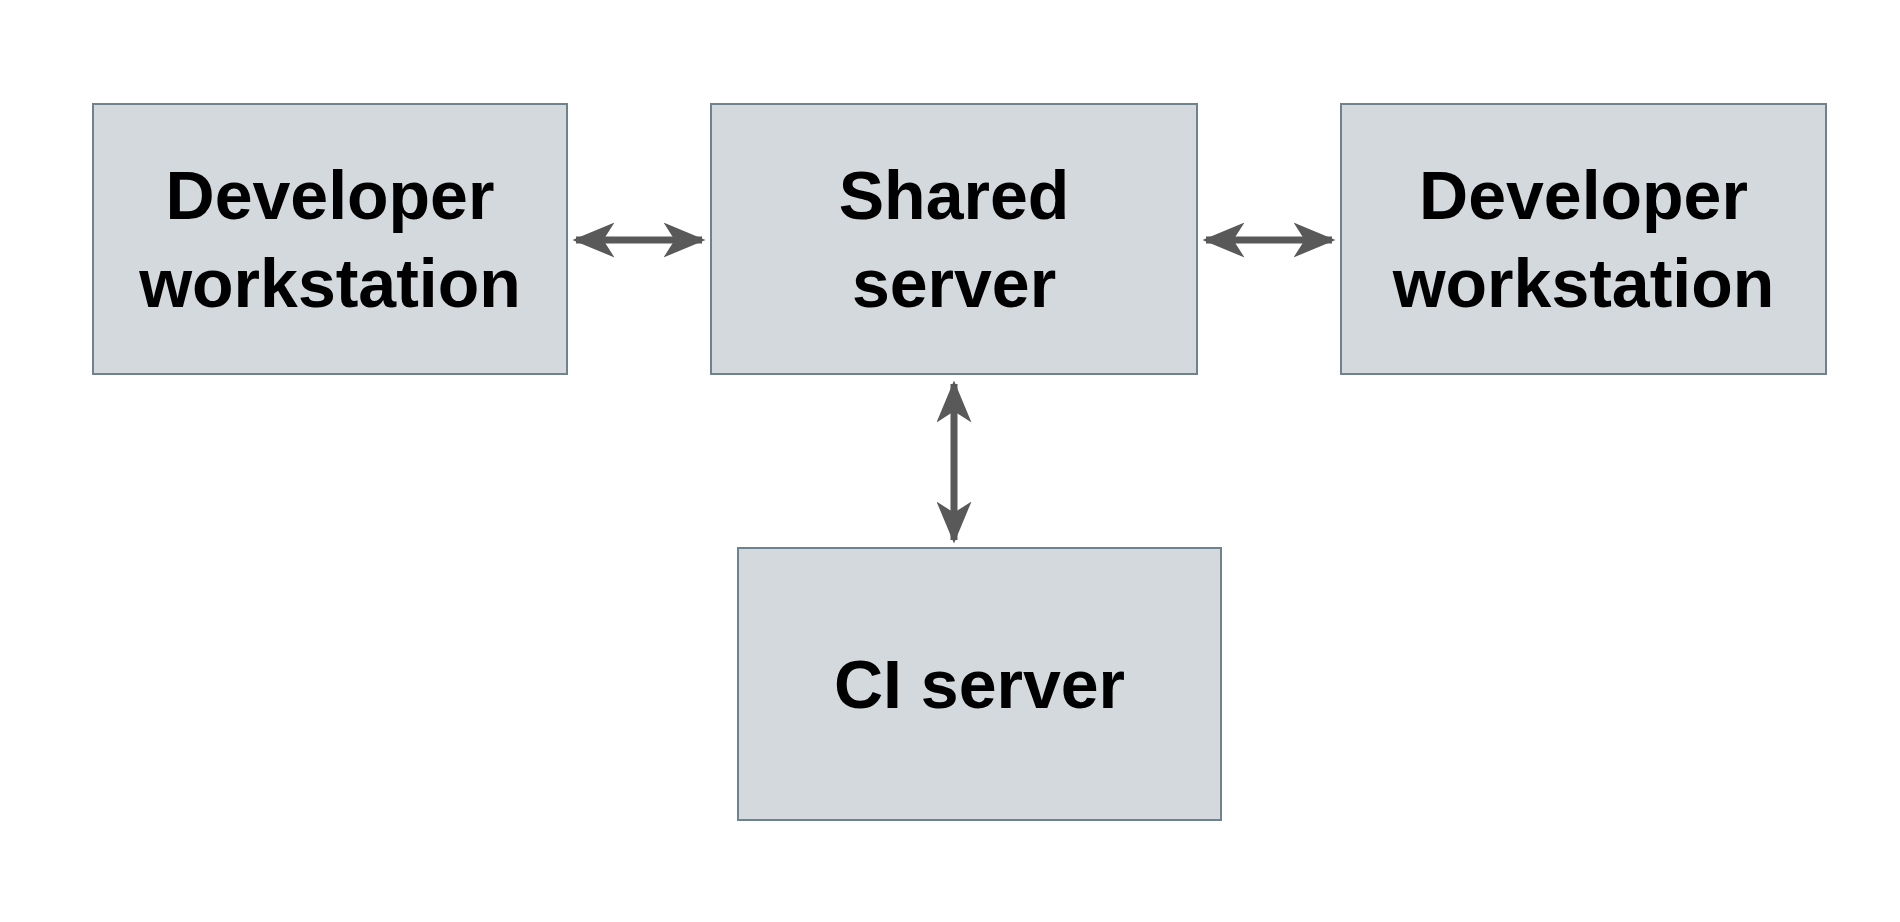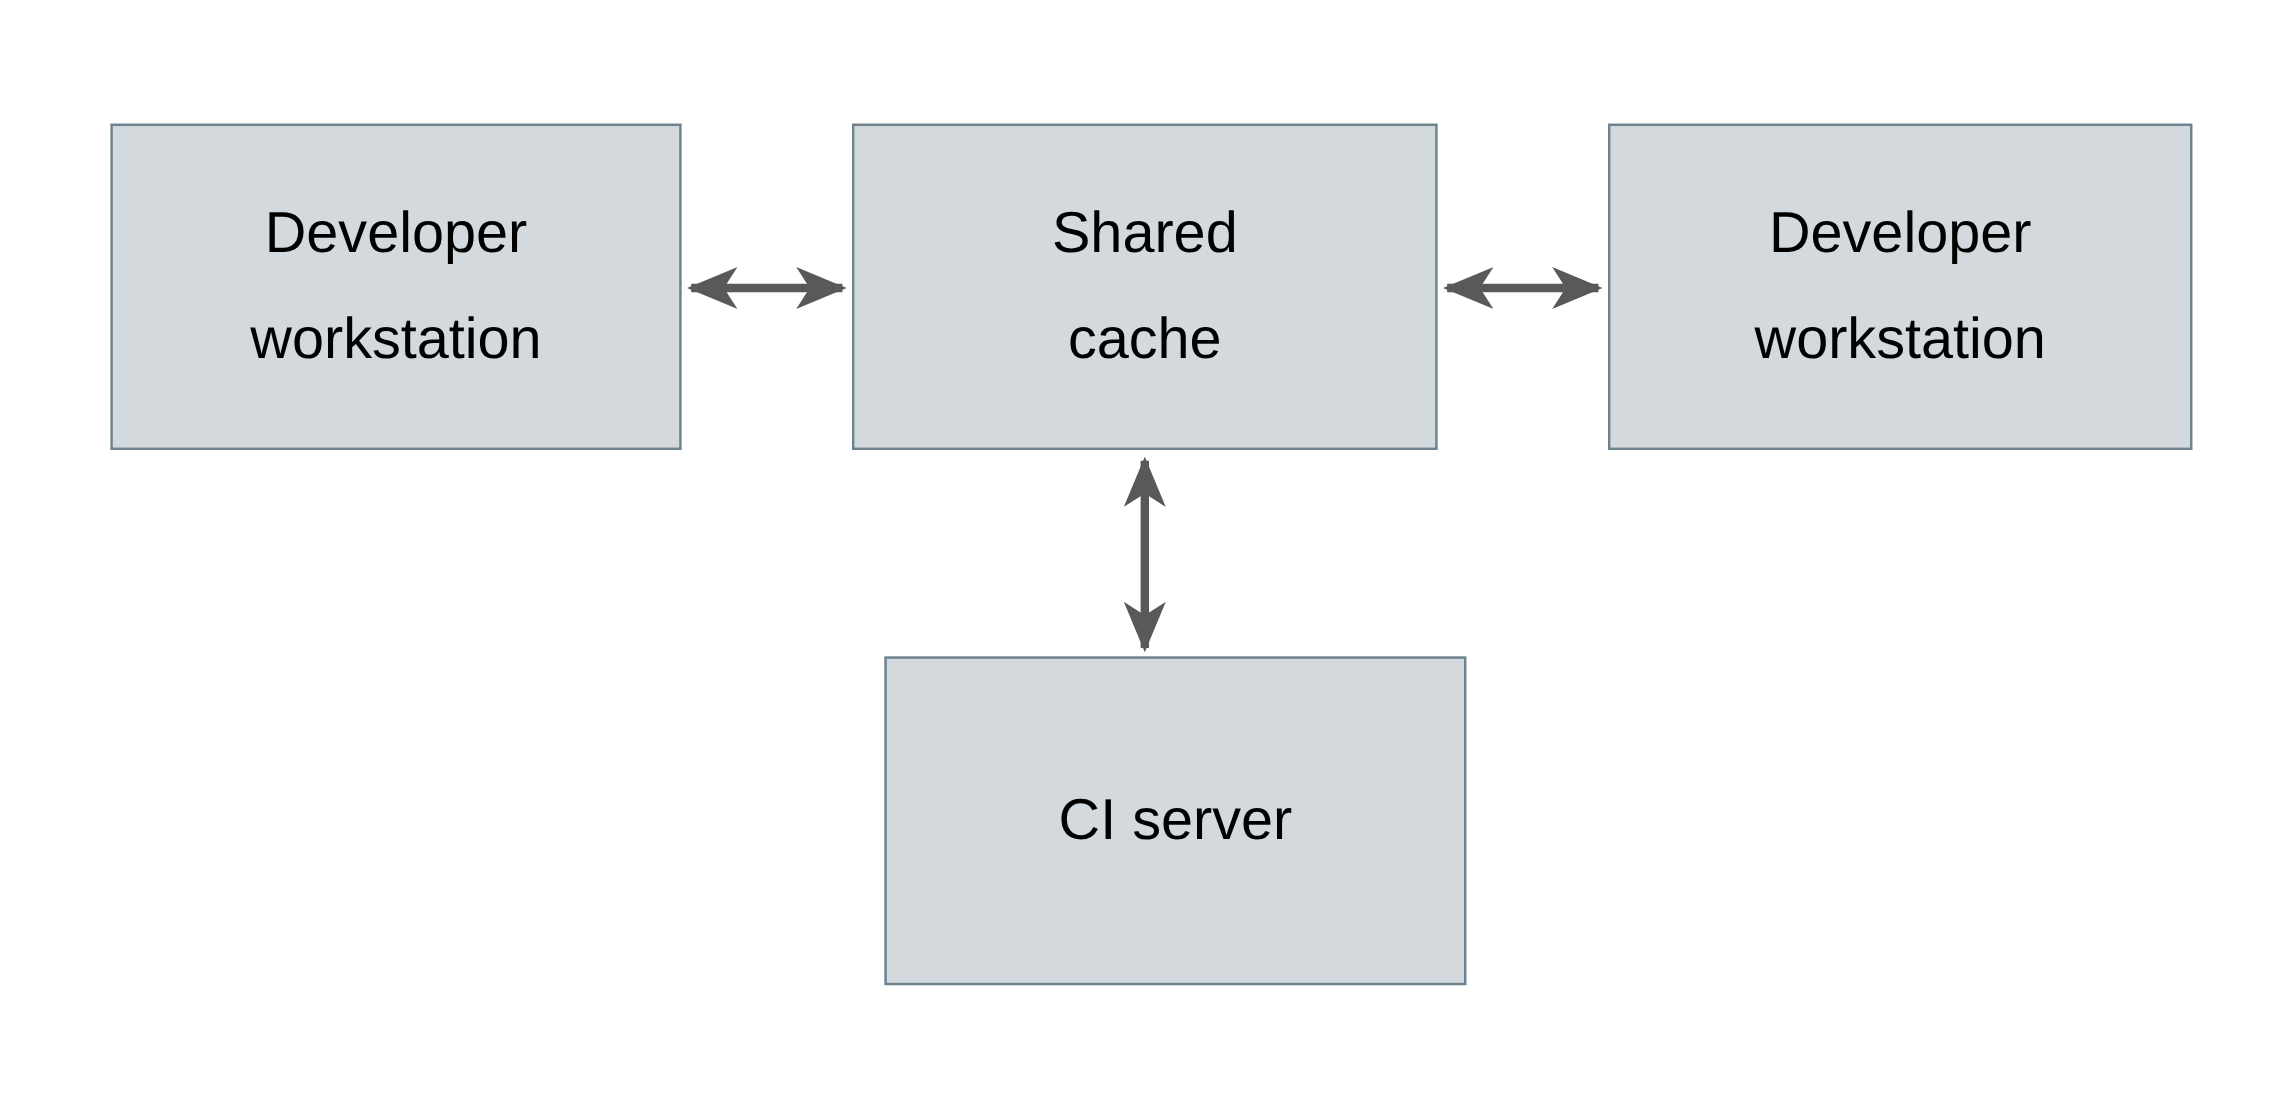--- a/index.html
+++ b/index.html
@@ -21,24 +21,25 @@
     position:absolute;
     background:var(--node-fill);
     border:2px solid var(--node-border);
     display:flex;
     flex-direction:column;
     align-items:center;
     justify-content:center;
     text-align:center;
   }
   .node .line{
-    font-size:48px;
+    font-size:68px;
     line-height:88px;
     color:var(--text-color);
     white-space:nowrap;
+    font-weight:bold;
   }
   #node-dev-left   {left:92px;  top:103px; width:476px; height:272px;}
   #node-cache      {left:710px; top:103px; width:488px; height:272px;text-align:center;}
   #node-dev-right  {left:1340px;top:103px; width:487px; height:272px;}
   #node-ci         {left:713px; top:547px; width:485px; height:274px;margin-left:24px;}
   svg.arrows{
     position:absolute;
     left:0;top:0;
     width:1900px;height:922px;
     pointer-events:none;
@@ -68,21 +69,21 @@
     <line x1="954" y1="384" x2="954" y2="540" marker-start="url(#ah)" marker-end="url(#ah)"></line>
   </svg>
 
   <div class="node" id="node-dev-left">
     <span class="line">Developer</span>
     <span class="line">workstation</span>
   </div>
 
   <div class="node" id="node-cache">
     <span class="line">Shared</span>
-    <span class="line">cache</span>
+    <span class="line">server</span>
   </div>
 
   <div class="node" id="node-dev-right">
     <span class="line">Developer</span>
     <span class="line">workstation</span>
   </div>
 
   <div class="node" id="node-ci">
     <span class="line">CI server</span>
   </div>

